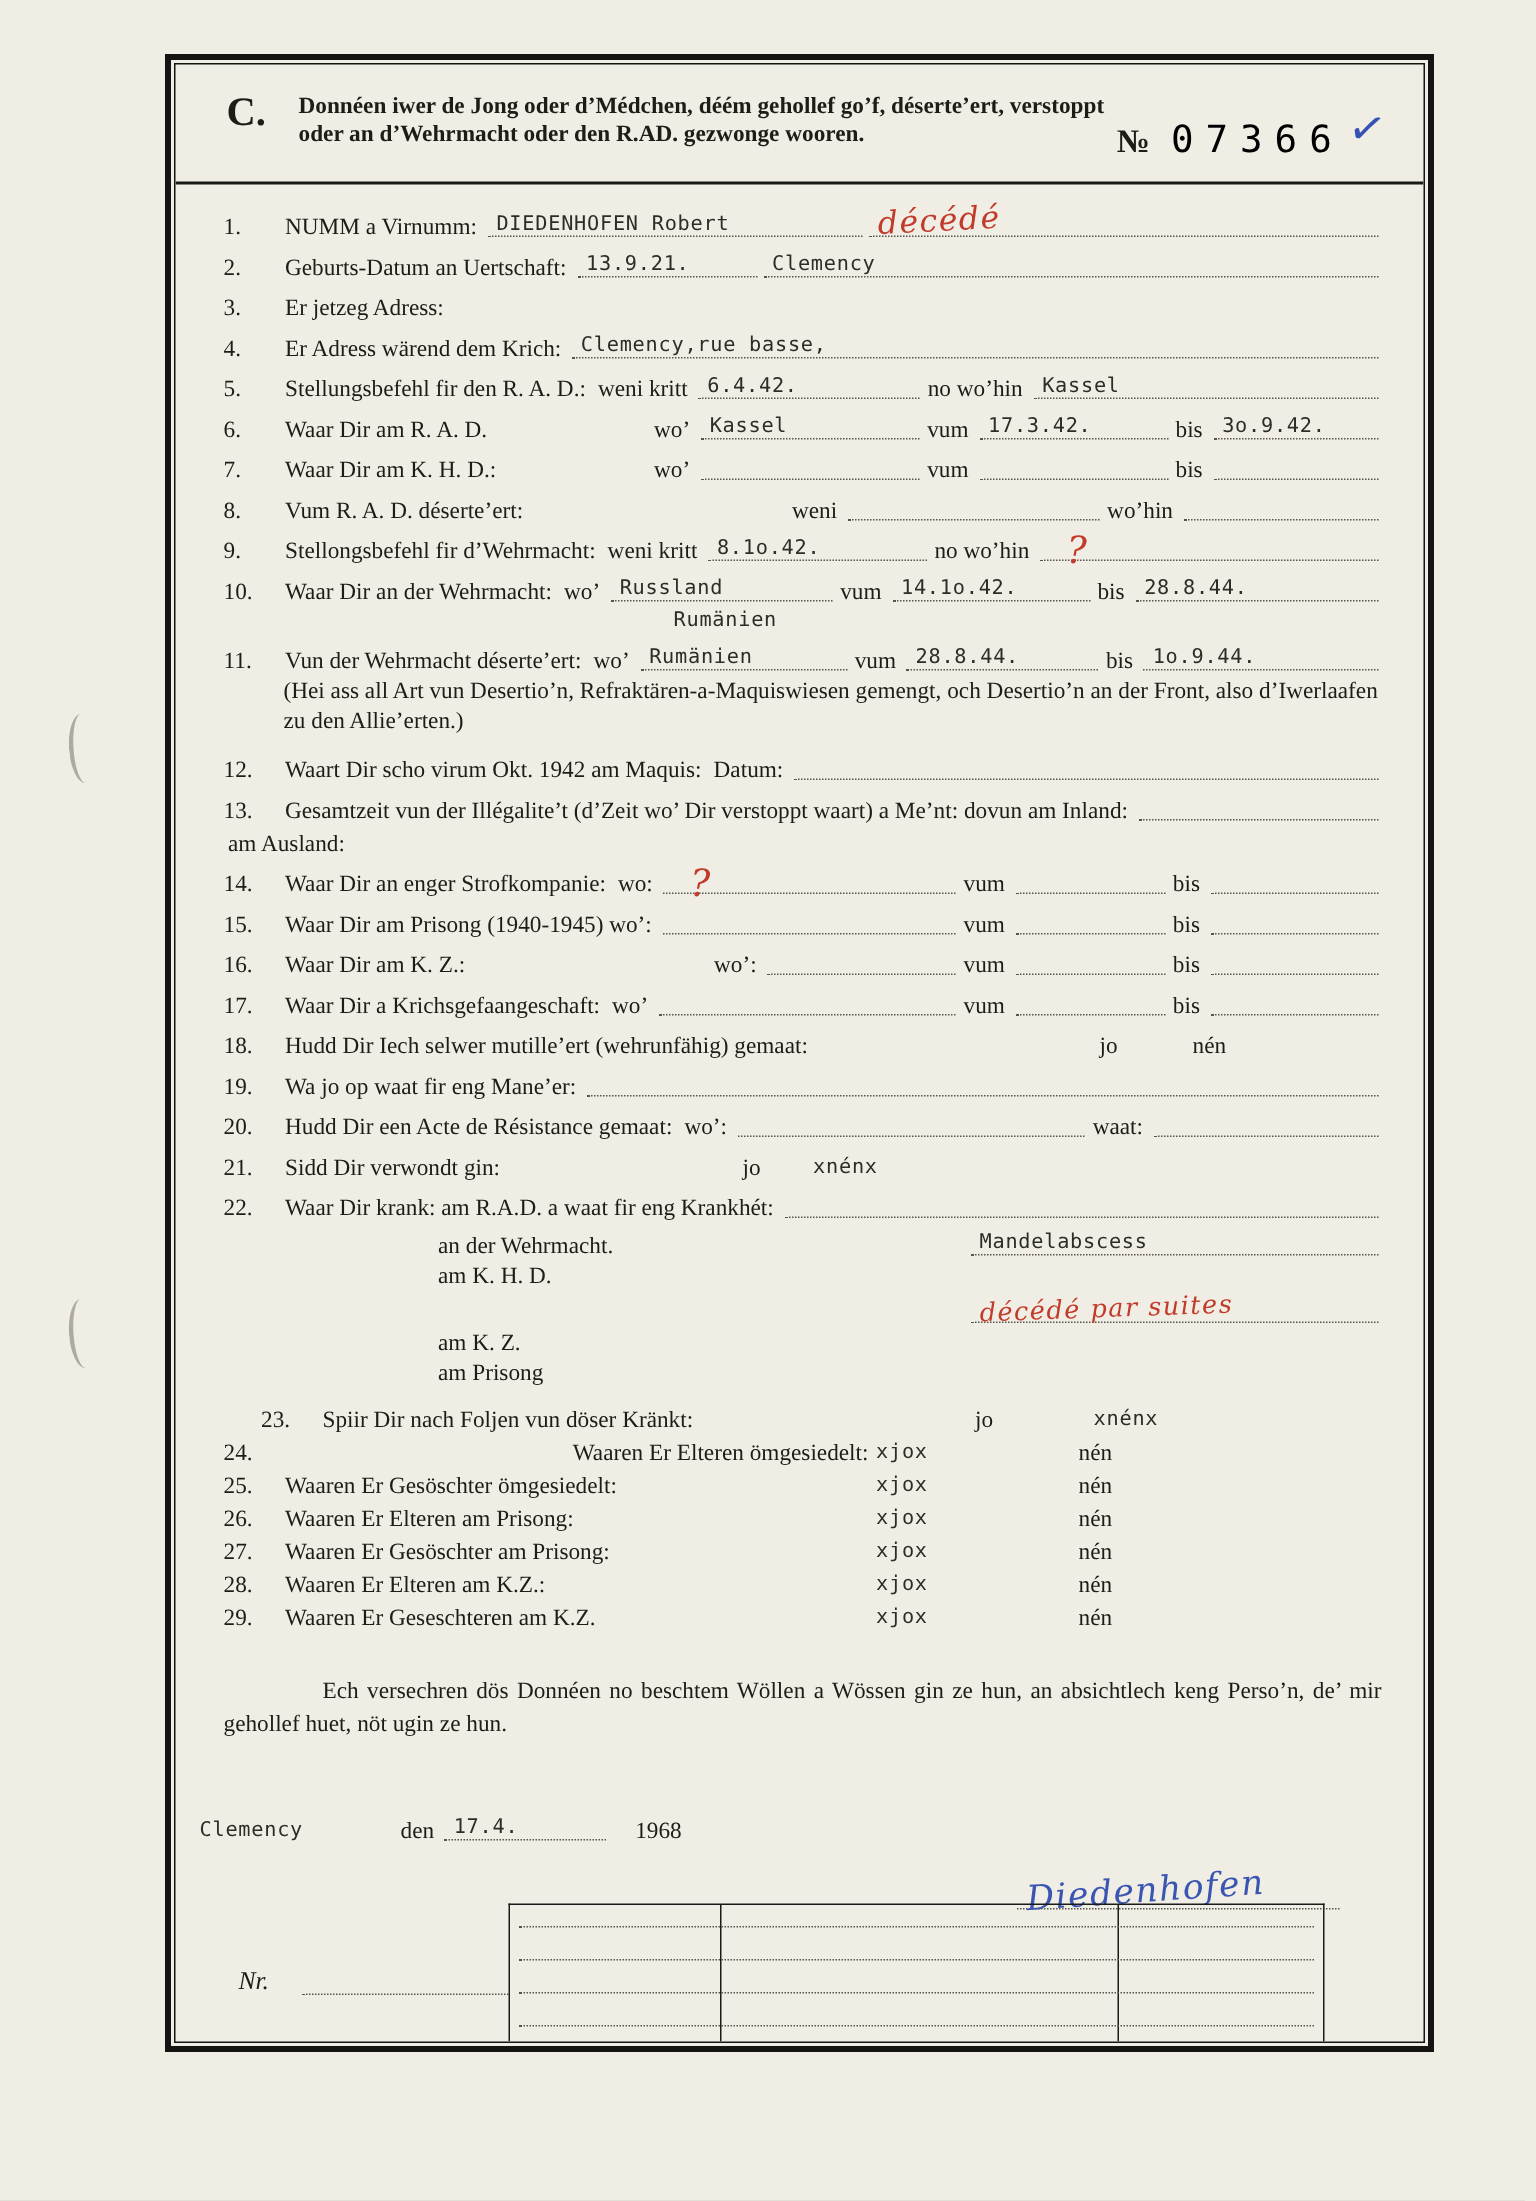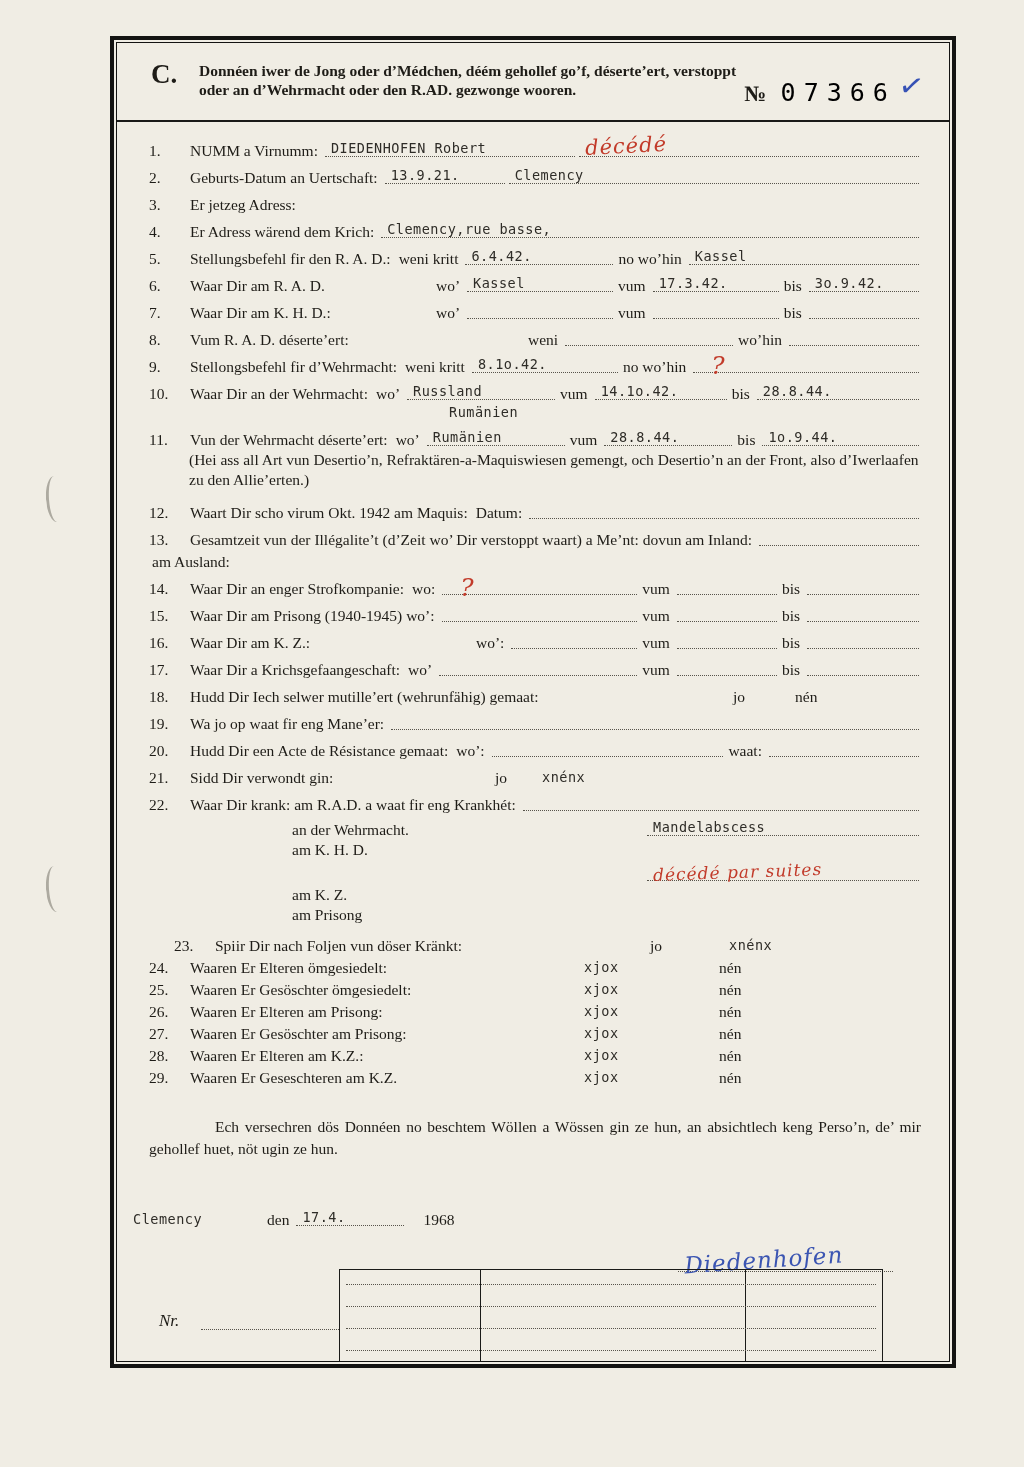--- a/index.html
+++ b/index.html
@@ -357,21 +357,21 @@
           </div>
           <div class="row" style="margin-top: 4px; margin-left: 25px;">
             <span class="num">23.</span>
             <span class="lab" style="width: 427px;">Spiir Dir nach Foljen vun döser Kränkt:</span>
             <span class="lab">jo</span>
             <span class="sp" style="width: 62px;"></span>
             <span class="typed">xnénx</span>
           </div>
           <div class="row" style="min-height: 22px;">
             <span class="num">24.</span>
-            <span class="lab" style="width: 389px;">Waaren Er Elteren ömgesiedelt:</span>
+            <span class="lab" style="width: 389px; text-align: right;">Waaren Er Elteren ömgesiedelt:</span>
             <span class="typed" style="width: 132px;">xjox</span>
             <span class="lab">nén</span>
           </div>
           <div class="row" style="min-height: 22px;">
             <span class="num">25.</span>
             <span class="lab" style="width: 389px;">Waaren Er Gesöschter ömgesiedelt:</span>
             <span class="typed" style="width: 132px;">xjox</span>
             <span class="lab">nén</span>
           </div>
           <div class="row" style="min-height: 22px;">

